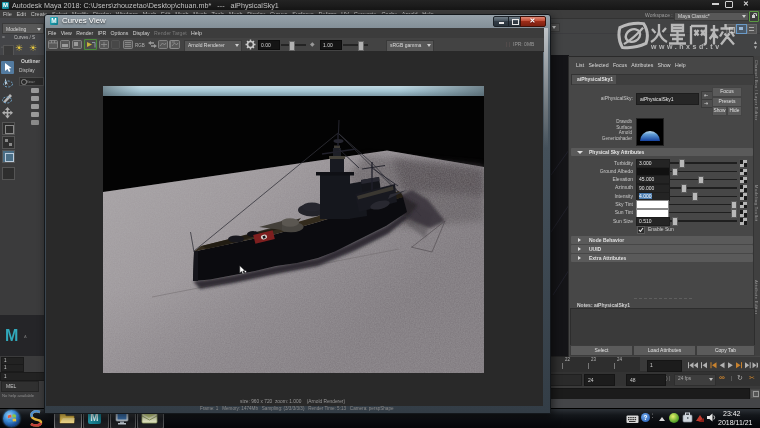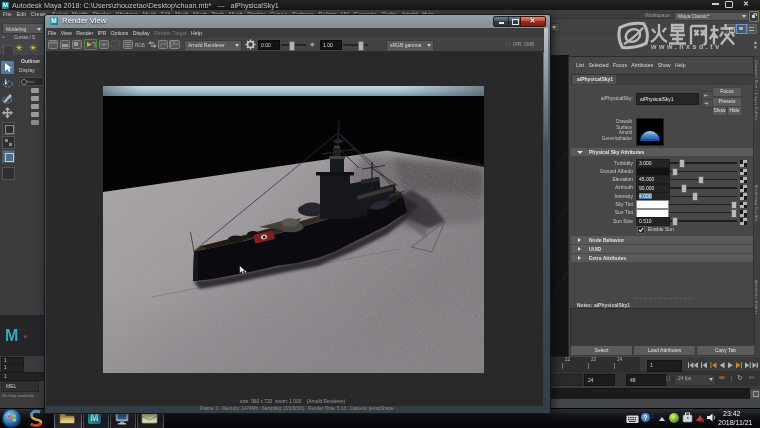--- a/index.html
+++ b/index.html
@@ -376,21 +376,21 @@
   </div>
 <div class="abs" style="left:634px;top:298px;width:58px;height:0;border-top:1px dashed #5e5e5e;"></div>
 <div class="abs tx" style="left:577px;top:301.5px;font-size:5px;font-weight:bold;color:#d2d2d2;">Notes: aiPhysicalSky1</div>
 <div class="abs" style="left:570px;top:308px;width:183px;height:36px;background:#3a3a3a;border:1px solid #2d2d2d;"></div>
 <div class="abs" style="left:570px;top:345px;width:61px;height:9px;background:#5b5b5b;border:1px solid #3c3c3c;text-align:center;font-size:5px;line-height:8.5px;color:#e2e2e2;">Select</div>
 <div class="abs" style="left:633px;top:345px;width:61px;height:9px;background:#5b5b5b;border:1px solid #3c3c3c;text-align:center;font-size:5px;line-height:8.5px;color:#e2e2e2;">Load Attributes</div>
 <div class="abs" style="left:696px;top:345px;width:57px;height:9px;background:#5b5b5b;border:1px solid #3c3c3c;text-align:center;font-size:5px;line-height:8.5px;color:#e2e2e2;">Copy Tab</div>
 
 <div class="abs" style="left:44px;top:14px;width:505px;height:398px;background:linear-gradient(#97a2aa 0%,#66747e 8%,#46525c 30%,#333d46 100%);border:1px solid #14181c;border-radius:3px 3px 0 0;box-shadow:2px 3px 8px rgba(0,0,0,0.55);"></div>
 <div class="abs" style="left:50px;top:17px;width:8px;height:8px;background:linear-gradient(135deg,#27b3c4,#0d7787);border-radius:1px;color:#fff;font-size:6.5px;font-weight:bold;text-align:center;line-height:8px;">M</div>
-<div class="abs tx" style="left:62px;top:16px;font-size:7.8px;color:#fff;text-shadow:0 1px 2px rgba(0,0,0,0.8);">Render View</div>
+<div class="abs tx" style="left:62px;top:16px;font-size:7.8px;color:#fff;text-shadow:0 1px 2px rgba(0,0,0,0.8);">Curves View</div>
 
 <div class="abs" style="left:493px;top:16px;width:15px;height:9px;background:linear-gradient(#707c86 0%,#46525c 45%,#323c46 50%,#28323a 100%);border:1px solid #1c2228;border-radius:2px 0 0 2px;">
     <span class="abs" style="left:4.5px;top:5px;width:5px;height:1.6px;background:#e8e8e8;"></span>
   </div>
 <div class="abs" style="left:508px;top:16px;width:12px;height:9px;background:linear-gradient(#707c86 0%,#46525c 45%,#323c46 50%,#28323a 100%);border:1px solid #1c2228;">
     <span class="abs" style="left:3px;top:2px;width:4.5px;height:3.5px;border:1.2px solid #e8e8e8;"></span>
   </div>
 <div class="abs" style="left:520px;top:16px;width:24px;height:9px;background:linear-gradient(#e08875 0%,#c04c35 45%,#9c2c18 50%,#7c2010 100%);border:1px solid #3c1008;border-radius:0 2px 2px 0;">
     <span class="abs tx" style="left:8.5px;top:-0.5px;font-size:7px;font-weight:bold;color:#fff;text-shadow:0 1px 1px #500;">✕</span>
   </div>

